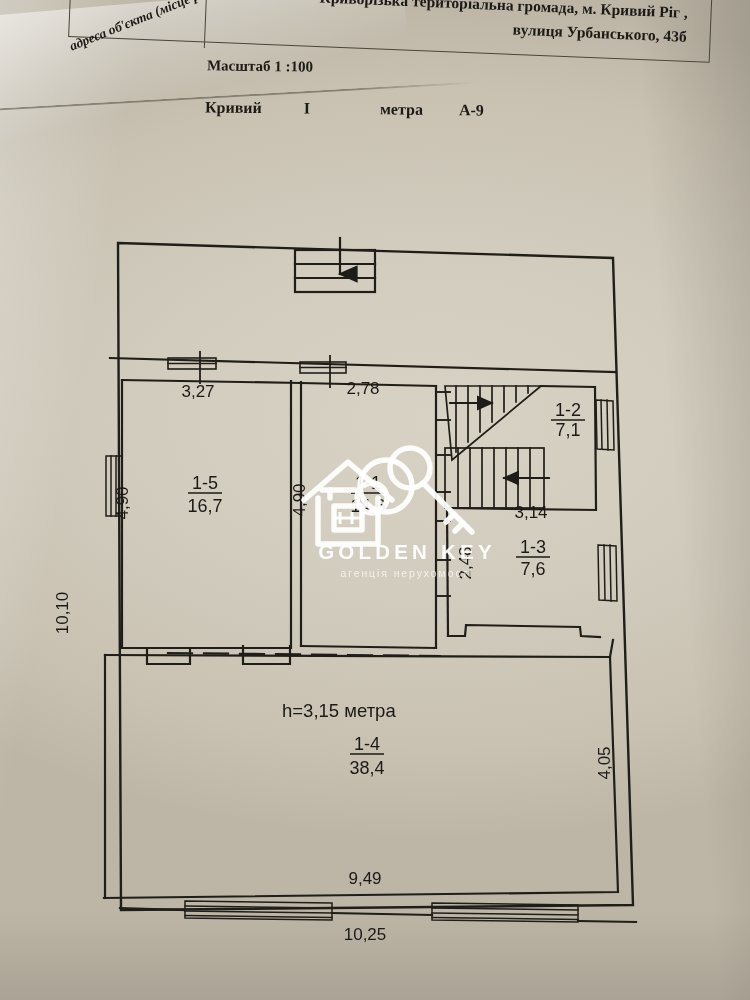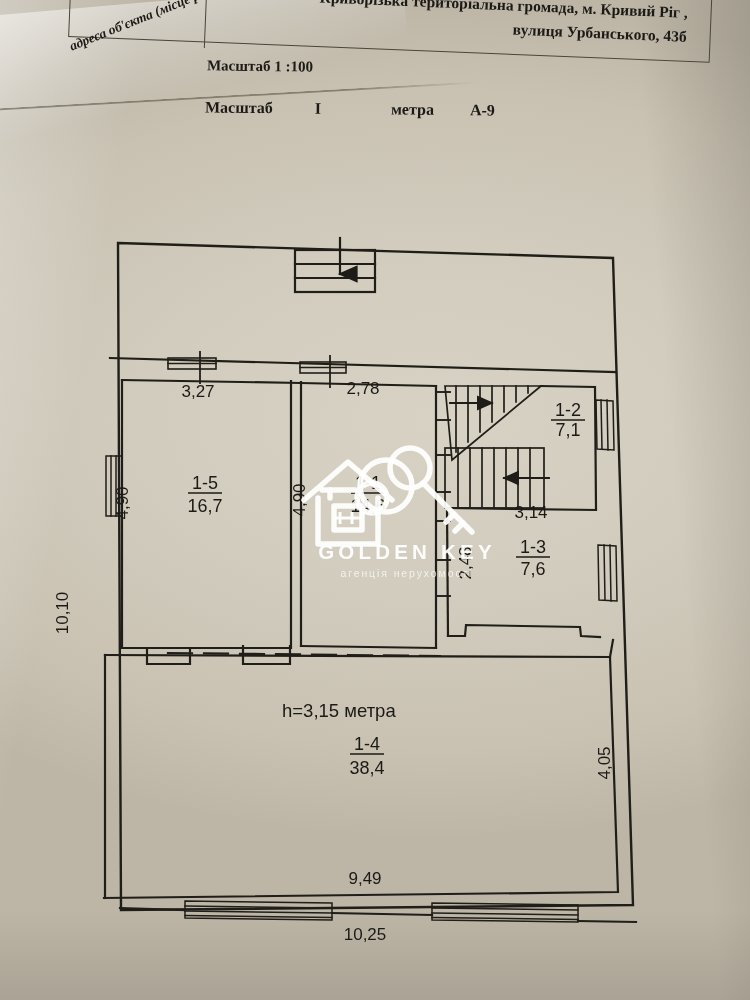--- a/index.html
+++ b/index.html
@@ -102,21 +102,21 @@
 
 <div class="hdr" id="addr">
   <div>Дніпропетровська обл., Криворізький район,</div>
   <div>Криворізька територіальна громада, м. Кривий Ріг ,</div>
   <div>вулиця Урбанського, 43б</div>
 </div>
 
 <div class="hdr" id="scale">Масштаб 1 :100</div>
 
 <div class="hdr" id="floorrow">
-  <span>Масштаб</span>
+  <span>Кривий</span>
   <span class="gap1"></span>
   <span>I</span>
   <span class="gap2"></span>
   <span>метра</span>
   <span class="gap3"></span>
   <span>А-9</span>
 </div>
 
 <svg id="plan" viewBox="0 0 750 1000">
   <defs>

